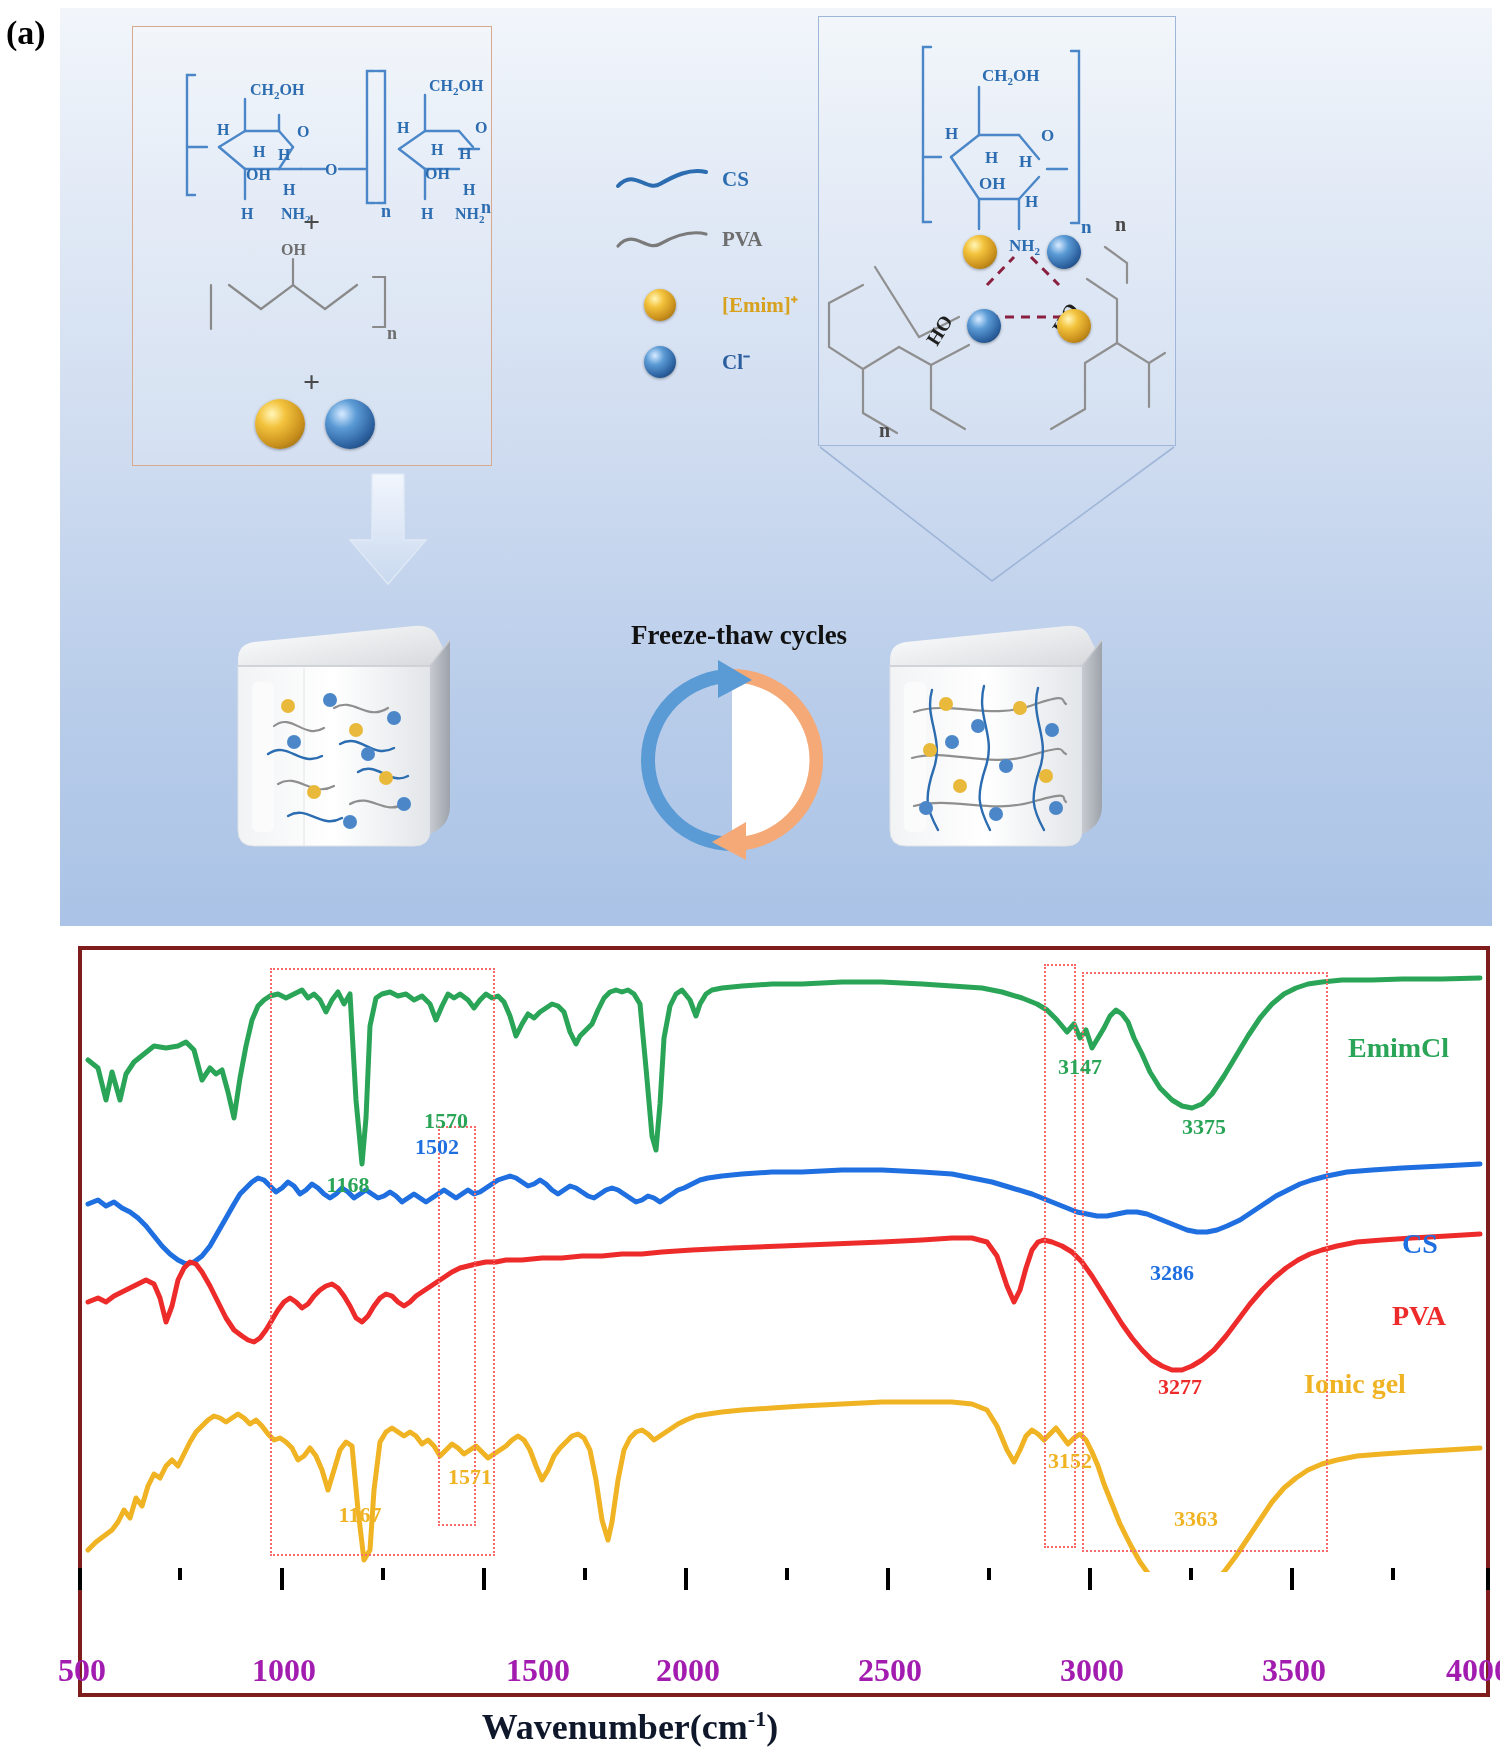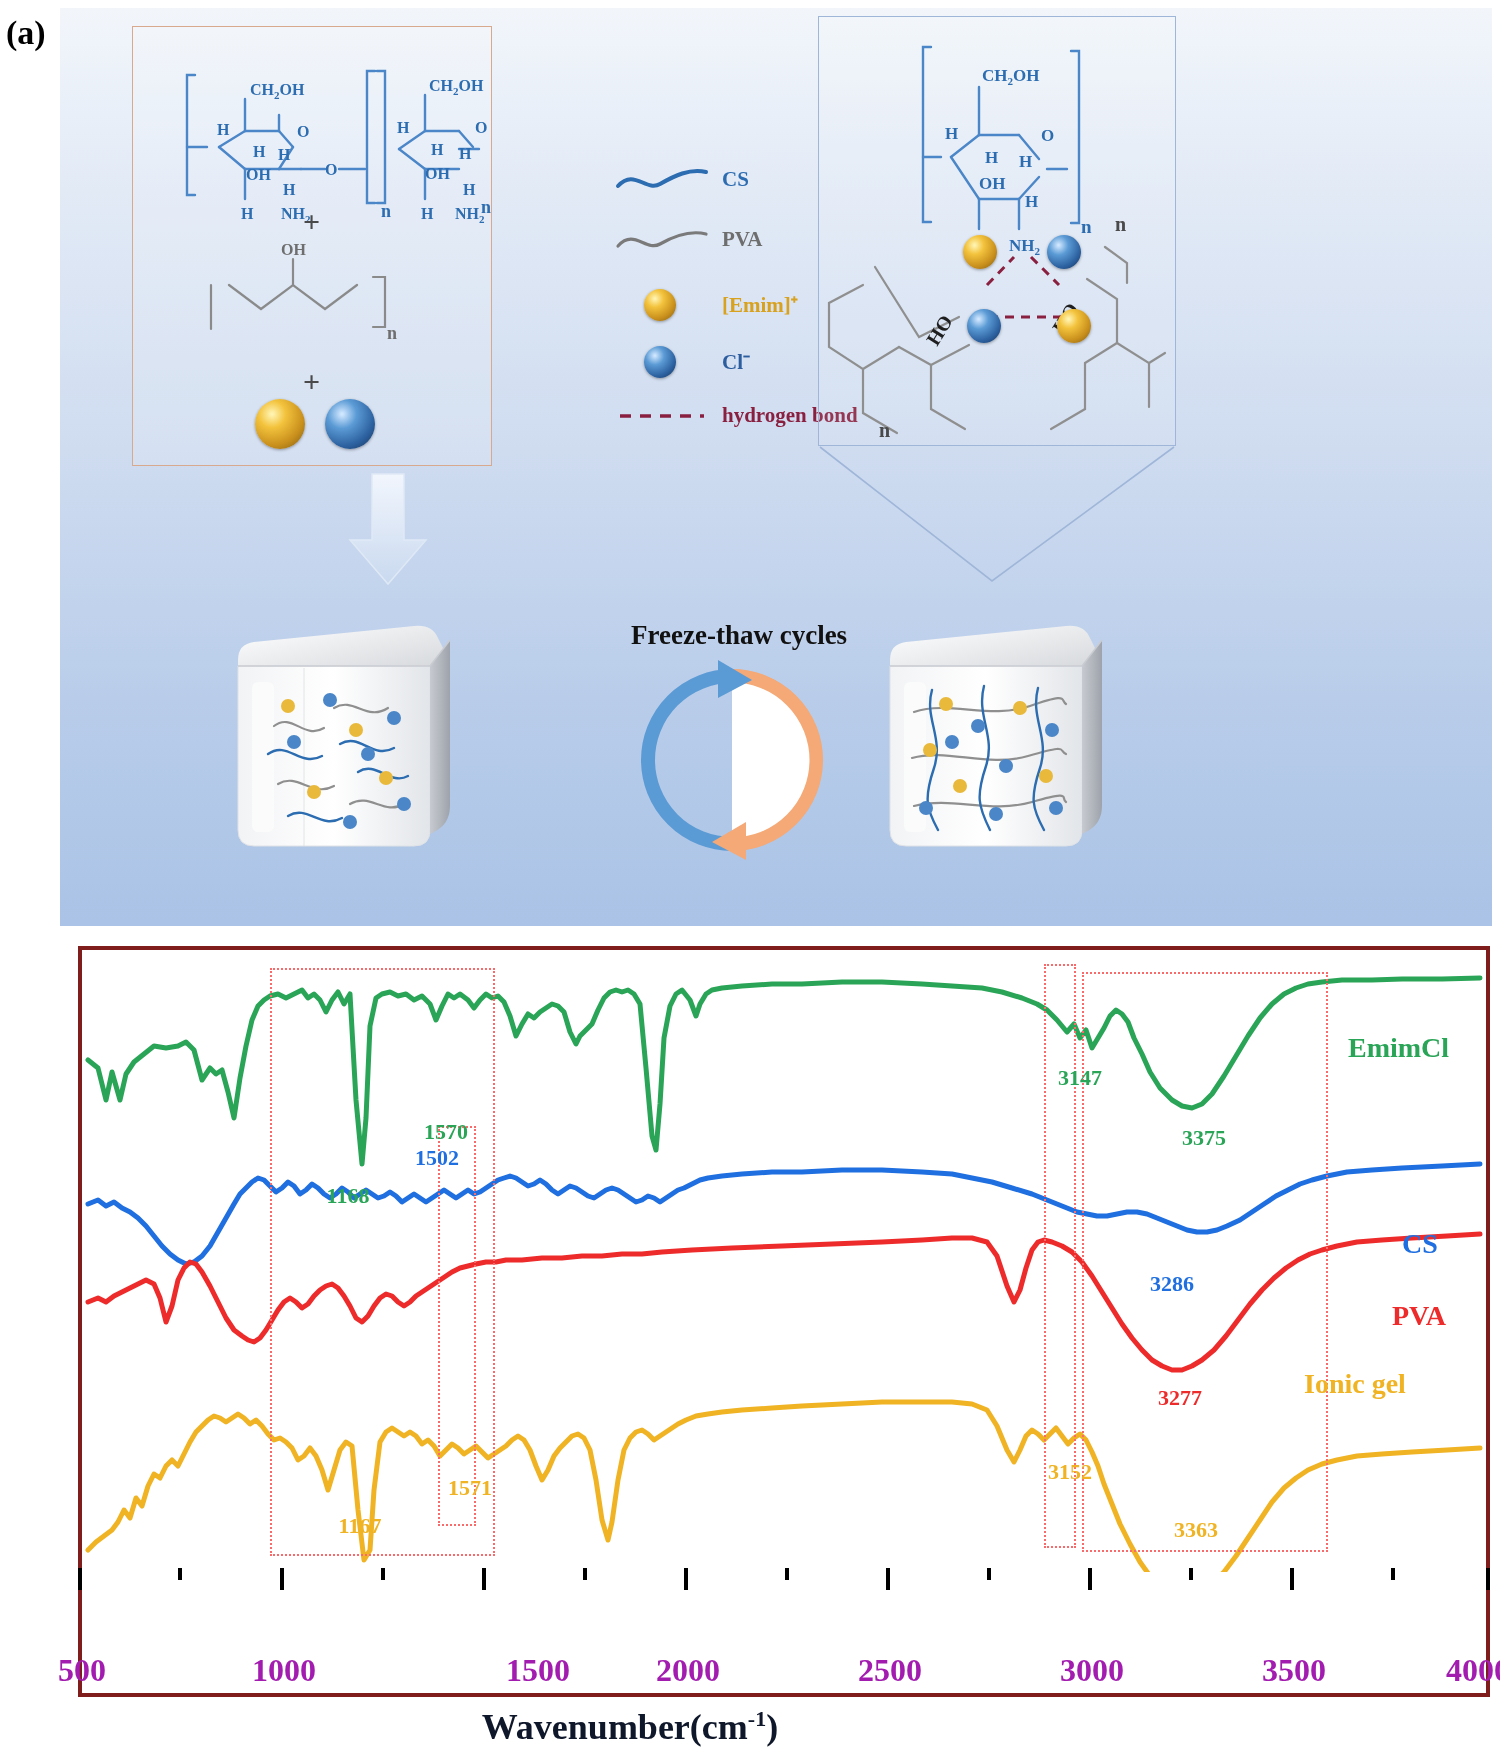--- a/index.html
+++ b/index.html
@@ -101,21 +101,21 @@
   .xtick-label {
     position:absolute; top:1652px; font-family:"Liberation Serif", serif;
     font-weight:bold; font-size:32px; color:#a21caf; transform:translateX(-50%);
   }
   .curve-name {
     position:absolute; font-family:"Liberation Serif", serif; font-weight:bold;
     font-size:28px; white-space:nowrap;
   }
   .peak-label {
     position:absolute; font-family:"Liberation Serif", serif; font-weight:bold;
-    font-size:22px; white-space:nowrap; transform:translateX(-50%);margin-top:11px;
+    font-size:22px; white-space:nowrap; transform:translateX(-50%);
   }
   .dotbox {
     position:absolute; border:2.5px dotted #fa6a6a;
   }
 </style>
 </head>
 <body>
 
 <div id="letter-a" class="panel-letter">(a)</div>
 
@@ -218,26 +218,20 @@
       </svg>
       <span class="legend-label lg-pva">PVA</span>
     </div>
     <div class="legend-row" style="top:182px;">
       <div class="sphere blue" style="left:32px; top:6px; width:32px; height:32px;"></div>
       <span class="legend-label lg-cl">Cl⁻</span>
     </div>
     <div class="legend-row" style="top:125px;">
       <div class="sphere gold" style="left:32px; top:6px; width:32px; height:32px;"></div>
       <span class="legend-label lg-emim">[Emim]⁺</span>
-    </div>
-    <div class="legend-row" style="top:236px;">
-      <svg width="100" height="42" viewBox="0 0 100 42">
-        <path d="M8 22 L92 22" stroke="#8a2040" stroke-width="3.4" fill="none" stroke-dasharray="11 9" stroke-linecap="butt"></path>
-      </svg>
-      <span class="legend-label lg-hb">hydrogen bond</span>
     </div>
   </div>
 
   <div class="box-right">
     <svg width="358" height="430" viewBox="0 0 358 430">
 
       <g stroke="#4a86c8" stroke-width="2.4" fill="none" stroke-linecap="round">
         <path d="M112 30 L104 30 L104 205 L112 205"></path>
         <path d="M132 140 L160 118"></path>
         <path d="M160 118 L200 118"></path>

